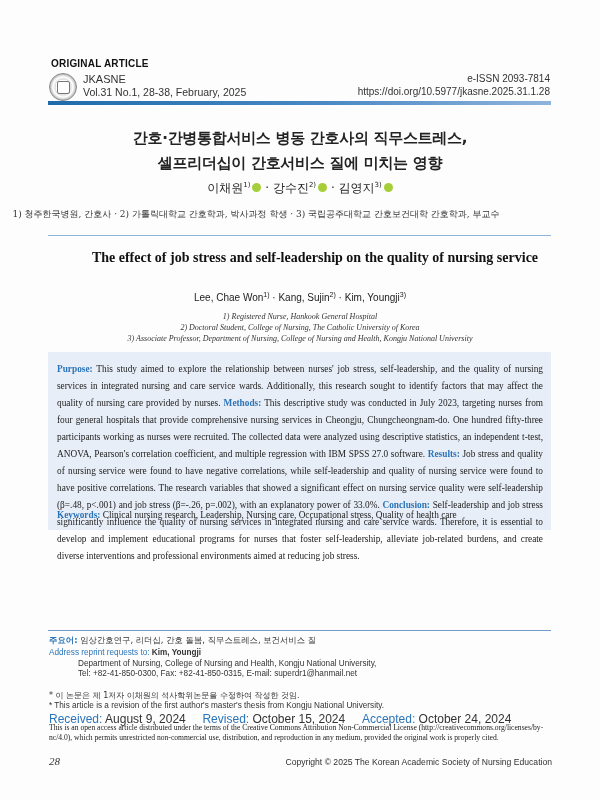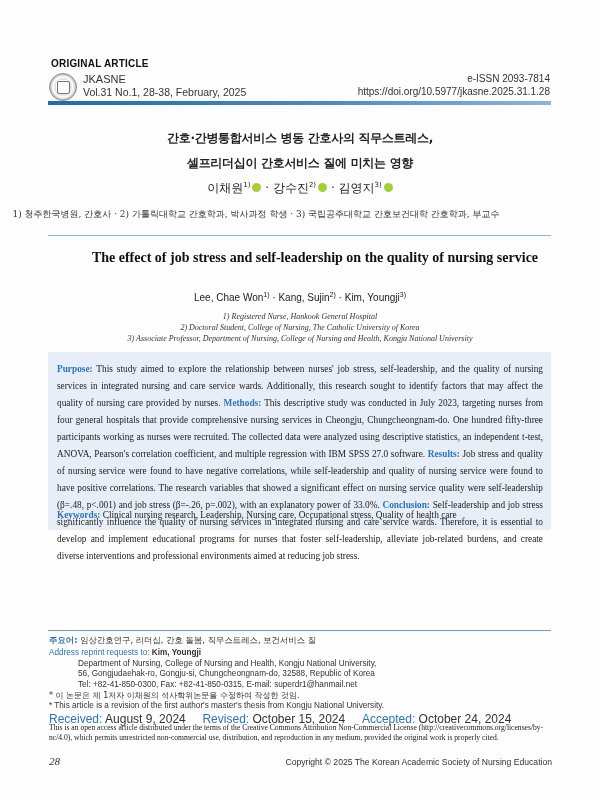--- a/index.html
+++ b/index.html
@@ -12,21 +12,21 @@
 
     #article-type { left: 51px; top: 58px; font-size: 10px; font-weight: bold; letter-spacing: 0.2px; color: #111; }
     #logo { left: 49px; top: 73px; width: 28px; height: 28px; border-radius: 50%; border: 1.5px solid #888; box-sizing: border-box; background: radial-gradient(circle, #fff 40%, #ddd 41%, #fff 55%, #bbb 70%, #fff 71%); }
     #logo .inner { position: absolute; left: 7px; top: 7px; width: 11px; height: 11px; border: 1px solid #777; border-radius: 2px; }
     #journal-name { left: 83px; top: 73px; font-size: 11px; color: #333; }
     #journal-vol { left: 83px; top: 86px; font-size: 10.5px; color: #333; }
     #issn { right: 50px; top: 73px; font-size: 10px; color: #333; text-align: right; }
     #doi { right: 50px; top: 86px; font-size: 10px; color: #333; text-align: right; }
     #header-bar { left: 48px; top: 101px; width: 503px; height: 4px; background: linear-gradient(to right, #1f6cab 0%, #4a89c4 55%, #8fb4dc 100%); }
 
-    #kr-title { left: 0; width: 600px; top: 126px; text-align: center; font-size: 12px; font-weight: bold; line-height: 25px; color: #222; font-family: "DejaVu Sans", sans-serif; letter-spacing: -0.3px; }
+    #kr-title { left: 0; width: 600px; top: 126px; text-align: center; font-size: 15px; font-weight: bold; line-height: 25px; color: #222; font-family: "DejaVu Sans", sans-serif; letter-spacing: -0.3px; }
     #kr-authors { left: 0; width: 600px; top: 180px; text-align: center; font-size: 12px; color: #222; font-family: "DejaVu Sans", sans-serif; }
     .orcid { display: inline-block; width: 9px; height: 9px; border-radius: 50%; background: #a6ce39; vertical-align: middle; margin-left: 2px; position: relative; top: -1px; }
     sup { font-size: 7px; }
     #kr-affil { left: 0; width: 512px; top: 208px; text-align: center; font-size: 9px; color: #333; font-family: "DejaVu Serif", serif; }
     #divider-1 { left: 48px; top: 235px; width: 503px; height: 1px; background: #8fb4dc; }
 
     #en-title { left: 0; width: 600px; top: 248px; text-align: center; font-size: 14px; font-weight: bold; line-height: 20px; color: #111; margin-left: 15px; }
     #en-authors { left: 0; width: 600px; top: 291px; text-align: center; font-size: 10px; color: #222; }
     #en-affil { left: 0; width: 600px; top: 311px; text-align: center; font-size: 8px; font-style: italic; line-height: 11px; color: #333; }
 
@@ -97,21 +97,20 @@
 
 <div id="abstract-box" class="abs"></div>
 <div id="abstract-text" class="abs serif"><span class="lbl">Purpose:</span><span> This study aimed to explore the relationship between nurses' job stress, self-leadership, and the quality of nursing services in integrated nursing and care service wards. Additionally, this research sought to identify factors that may affect the quality of nursing care provided by nurses. </span><span class="lbl">Methods:</span><span> This descriptive study was conducted in July 2023, targeting nurses from four general hospitals that provide comprehensive nursing services in Cheongju, Chungcheongnam-do. One hundred fifty-three participants working as nurses were recruited. The collected data were analyzed using descriptive statistics, an independent t-test, ANOVA, Pearson's correlation coefficient, and multiple regression with IBM SPSS 27.0 software. </span><span class="lbl">Results:</span><span> Job stress and quality of nursing service were found to have negative correlations, while self-leadership and quality of nursing service were found to have positive correlations. The research variables that showed a significant effect on nursing service quality were self-leadership (β=.48, p&lt;.001) and job stress (β=-.26, p=.002), with an explanatory power of 33.0%. </span><span class="lbl">Conclusion:</span><span> Self-leadership and job stress significantly influence the quality of nursing services in integrated nursing and care service wards. Therefore, it is essential to develop and implement educational programs for nurses that foster self-leadership, alleviate job-related burdens, and create diverse interventions and professional environments aimed at reducing job stress.</span></div>
 <div id="keywords" class="abs serif"><span class="lbl">Keywords:</span><span> Clinical nursing research, Leadership, Nursing care, Occupational stress, Quality of health care</span></div>
 
 <div id="divider-2" class="abs"></div>
 <div id="kr-keywords" class="abs"><span class="lbl">주요어:</span><span> 임상간호연구, 리더십, 간호 돌봄, 직무스트레스, 보건서비스 질</span></div>
 <div id="reprint-label" class="abs"><span style="color:#2b74b8">Address reprint requests to:</span><b> Kim, Youngji</b></div>
 <div id="addr" class="abs">
   <div>Department of Nursing, College of Nursing and Health, Kongju National University,</div>
-  <div>56, Gongjudaehak-ro, Gongju-si, Chungcheongnam-do, 32588, Republic of Korea</div>
   <div>Tel: +82-41-850-0300, Fax: +82-41-850-0315, E-mail: superdr1@hanmail.net</div>
 </div>
 <div id="note-kr" class="abs">* 이 논문은 제 1저자 이채원의 석사학위논문을 수정하여 작성한 것임.</div>
 <div id="note-en" class="abs">* This article is a revision of the first author's master's thesis from Kongju National University.</div>
 <div id="dates" class="abs">
   <span class="dl">Received:</span><span> August 9, 2024</span>
   &nbsp;&nbsp;&nbsp;&nbsp;<span class="dl">Revised:</span><span> October 15, 2024</span>
   &nbsp;&nbsp;&nbsp;&nbsp;<span class="dl">Accepted:</span><span> October 24, 2024</span>
 </div>
 <div id="license" class="abs serif">This is an open access article distributed under the terms of the Creative Commons Attribution Non-Commercial License (http://creativecommons.org/licenses/by-nc/4.0), which permits unrestricted non-commercial use, distribution, and reproduction in any medium, provided the original work is properly cited.</div>

